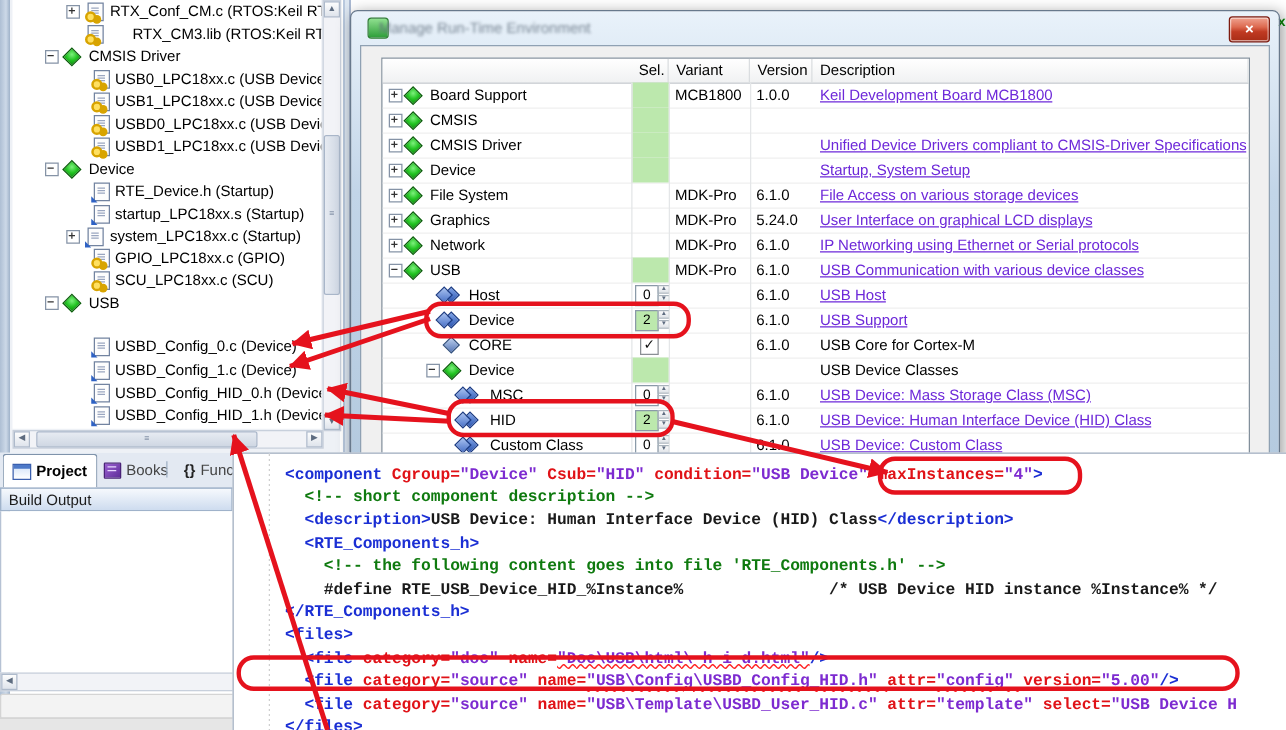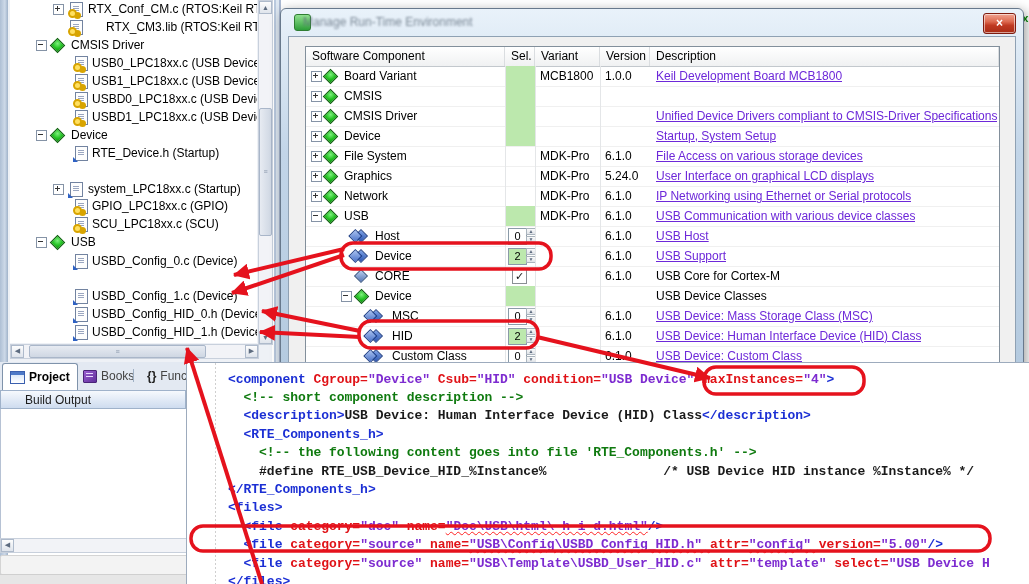--- a/index.html
+++ b/index.html
@@ -45,21 +45,21 @@
   .tab.active{background:#fff;border:1px solid #7f93ab;border-bottom:none;border-radius:3px 3px 0 0;color:#000;font-weight:bold;top:1px;height:26px;}
   .tabsep{position:absolute;top:7px;width:1px;height:13px;background:#9fb0c4;}
   .ic-project{width:13px;height:11px;border:1px solid #3a5fae;background:linear-gradient(#cfe0f8,#fff);position:relative;}
   .ic-project:before{content:"";position:absolute;left:0;top:0;right:0;height:3px;background:#4d79c8;}
   .ic-books{width:12px;height:11px;background:linear-gradient(135deg,#9a5fd0,#5f2e9a);border:1px solid #4a2378;border-radius:1px;position:relative;}
   .ic-books:before{content:"";position:absolute;left:2px;top:2px;width:7px;height:1px;background:#e8d8ff;box-shadow:0 3px 0 #e8d8ff;}
   .ic-braces{font-weight:bold;color:#222;font-size:12px;}
 
   
   #bo-header{left:0;top:390px;width:186px;height:19px;background:linear-gradient(#f6f9fd,#cedcef);
-      border:1px solid #9fb2ca;font-size:12px;color:#1c1c1c;line-height:18px;padding-left:24px;box-sizing:border-box;}
+      border:1px solid #9fb2ca;font-size:12px;color:#1c1c1c;line-height:18px;padding-left:6px;box-sizing:border-box;}
   #bo-body{left:0;top:409px;width:186px;height:129px;background:#fff;border-left:1px solid #b6c2d4;}
   #bo-hscroll{left:0;top:538px;width:186px;height:13px;}
   #statusbar1{left:0;top:555px;width:186px;height:18px;background:#f3f3f3;border:1px solid #d4d4d4;border-radius:2px;}
   #statusbar2{left:0;top:574px;width:186px;height:10px;background:#e6e6e6;border-top:1px solid #cfcfcf;}
 
   
   #dialog{left:280px;top:8px;width:742px;height:360px;border-radius:6px 6px 0 0;
       background:linear-gradient(#e9f2fa,#c2d5e8 40%,#b4cadf);border:1px solid #68798c;
       box-shadow:2px 3px 12px rgba(0,0,0,.4);}
   #dlg-title{left:22px;top:6px;font-size:12px;color:#5f6d7c;filter:blur(1.1px);opacity:.8;}
@@ -151,39 +151,43 @@
     </div>
     <div class="tree-item" style="top: 125.65px; left: 0px; width: 247px;">
       <div class="toggle minus" style="left: 26px;"></div>
       <div class="i-diamond" style="left: 42px;"></div>
       <div class="t-label" style="left: 61px;">Device</div>
     </div>
     <div class="tree-item" style="top: 143.6px; left: 0px; width: 247px;">
       <div class="i-doc i-arrowmark" style="left: 65px;"></div>
       <div class="t-label" style="left: 82px;">RTE_Device.h (Startup)</div>
     </div>
+    <div class="tree-item" style="top: 161.55px; left: 0px; width: 247px;">
+      <div class="i-doc i-arrowmark" style="left: 65px;"></div>
+      <div class="t-label" style="left: 82px;">startup_LPC18xx.s (Startup)</div>
+    </div>
     <div class="tree-item" style="top: 179.5px; left: 0px; width: 247px; text-align: right;">
       <div class="toggle plus" style="left: 43px;"></div>
       <div class="i-doc i-arrowmark" style="left: 60px;"></div>
       <div class="t-label" style="left: 78px;">system_LPC18xx.c (Startup)</div>
     </div>
     <div class="tree-item" style="top: 197.45px; left: 0px; width: 247px;">
       <div class="i-doc i-key" style="left: 65px;"></div>
       <div class="t-label" style="left: 82px;">GPIO_LPC18xx.c (GPIO)</div>
     </div>
     <div class="tree-item" style="top: 215.4px; left: 0px; width: 247px;">
       <div class="i-doc i-key" style="left: 65px;"></div>
       <div class="t-label" style="left: 82px;">SCU_LPC18xx.c (SCU)</div>
     </div>
     <div class="tree-item" style="top: 233.35px; left: 0px; width: 247px;">
       <div class="toggle minus" style="left: 26px;"></div>
       <div class="i-diamond" style="left: 42px;"></div>
       <div class="t-label" style="left: 61px;">USB</div>
     </div>
-    <div class="tree-item" style="top: 252px; left: 0px; width: 260px; padding-left: 36px;">
+    <div class="tree-item" style="top: 268px; left: 0px; width: 260px; padding-left: 36px;">
       <div class="i-doc i-arrowmark" style="left: 65px;"></div>
       <div class="t-label" style="left: 82px;">USBD_Config_0.c (Device)</div>
     </div>
     <div class="tree-item" style="top: 287.2px; left: 0px; width: 247px;">
       <div class="i-doc i-arrowmark" style="left: 65px;"></div>
       <div class="t-label" style="left: 82px;">USBD_Config_1.c (Device)</div>
     </div>
     <div class="tree-item" style="top: 305.15px; left: 0px; width: 247px;">
       <div class="i-doc i-arrowmark" style="left: 65px;"></div>
       <div class="t-label" style="left: 82px;">USBD_Config_HID_0.h (Device:</div>
@@ -232,31 +236,30 @@
 <div class="abs" id="statusbar1"></div>
 <div class="abs" id="statusbar2"></div>
 
 <div class="abs" id="dialog">
   <div class="abs" id="dlg-icon"></div>
   <div class="abs" id="dlg-title">Manage Run-Time Environment</div>
   <div class="abs" id="dlg-close">×</div>
   <div class="abs" id="dlg-client">
     <div id="dlg-table">
       <div id="dlg-header">
-          <div class="hcell" style="left: 0px; width: 199px;">Software Component</div>
           <div class="hcell" style="left: 199px; width: 30px;">Sel.</div>
           <div class="hcell" style="left: 229px; width: 65px;">Variant</div>
           <div class="hcell" style="left: 294px; width: 50px;">Version</div>
           <div class="hcell" style="left: 344px; width: 349px;">Description</div>
         </div>
       <div id="dlg-body">
           <div class="drow" style="top: 19px;">
             <div class="toggle plus" style="left: 5px; top: 5px;"></div>
             <div class="i-diamond" style="left: 19px; top: 5px;"></div>
-            <div class="dlabel" style="left: 38px;">Board Variant</div>
+            <div class="dlabel" style="left: 38px;">Board Support</div>
             <div class="sel-green"></div>
             <div class="vtext" style="left: 234px;">MCB1800</div>
             <div class="vtext" style="left: 299px;">1.0.0</div>
             <div class="desc link">Keil Development Board MCB1800</div>
           </div>
           <div class="drow" style="top: 39px;">
             <div class="toggle plus" style="left: 5px; top: 5px;"></div>
             <div class="i-diamond" style="left: 19px; top: 5px;"></div>
             <div class="dlabel" style="left: 38px;">CMSIS</div>
             <div class="sel-green"></div>

